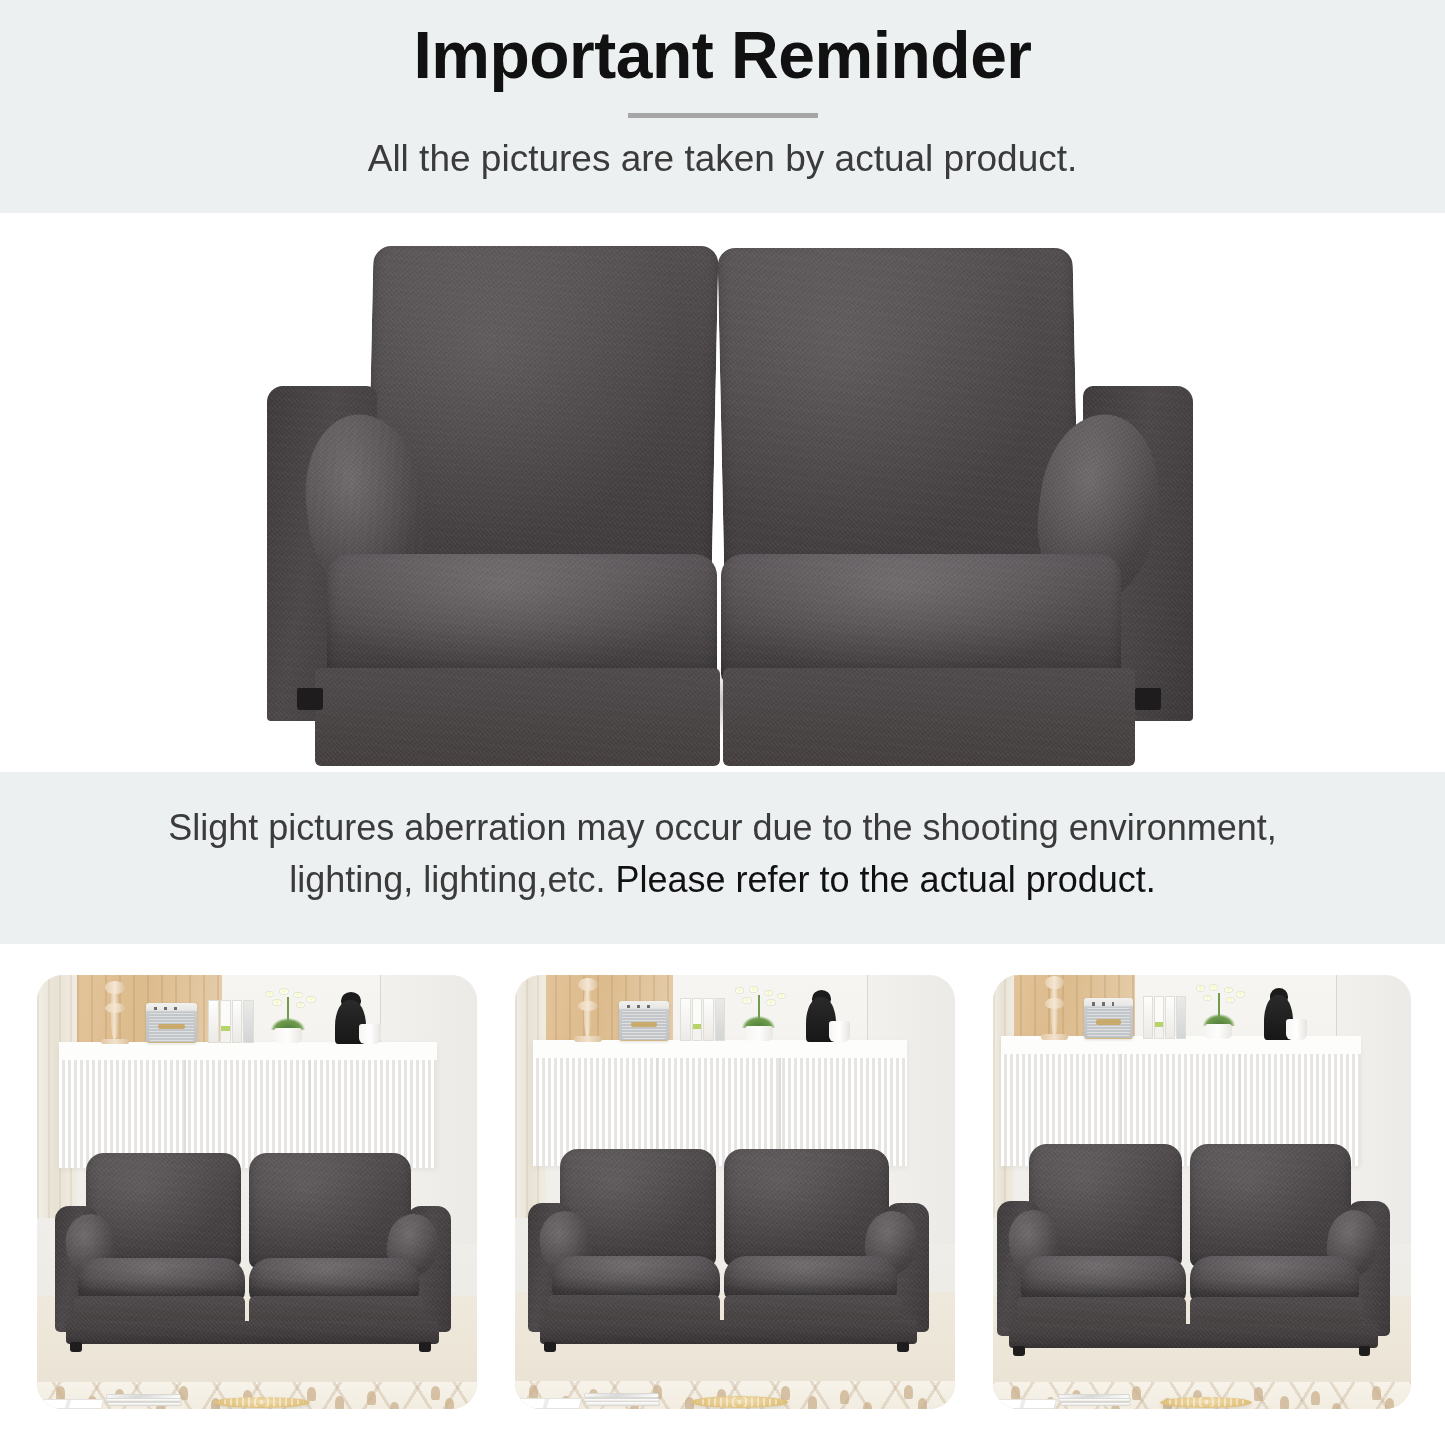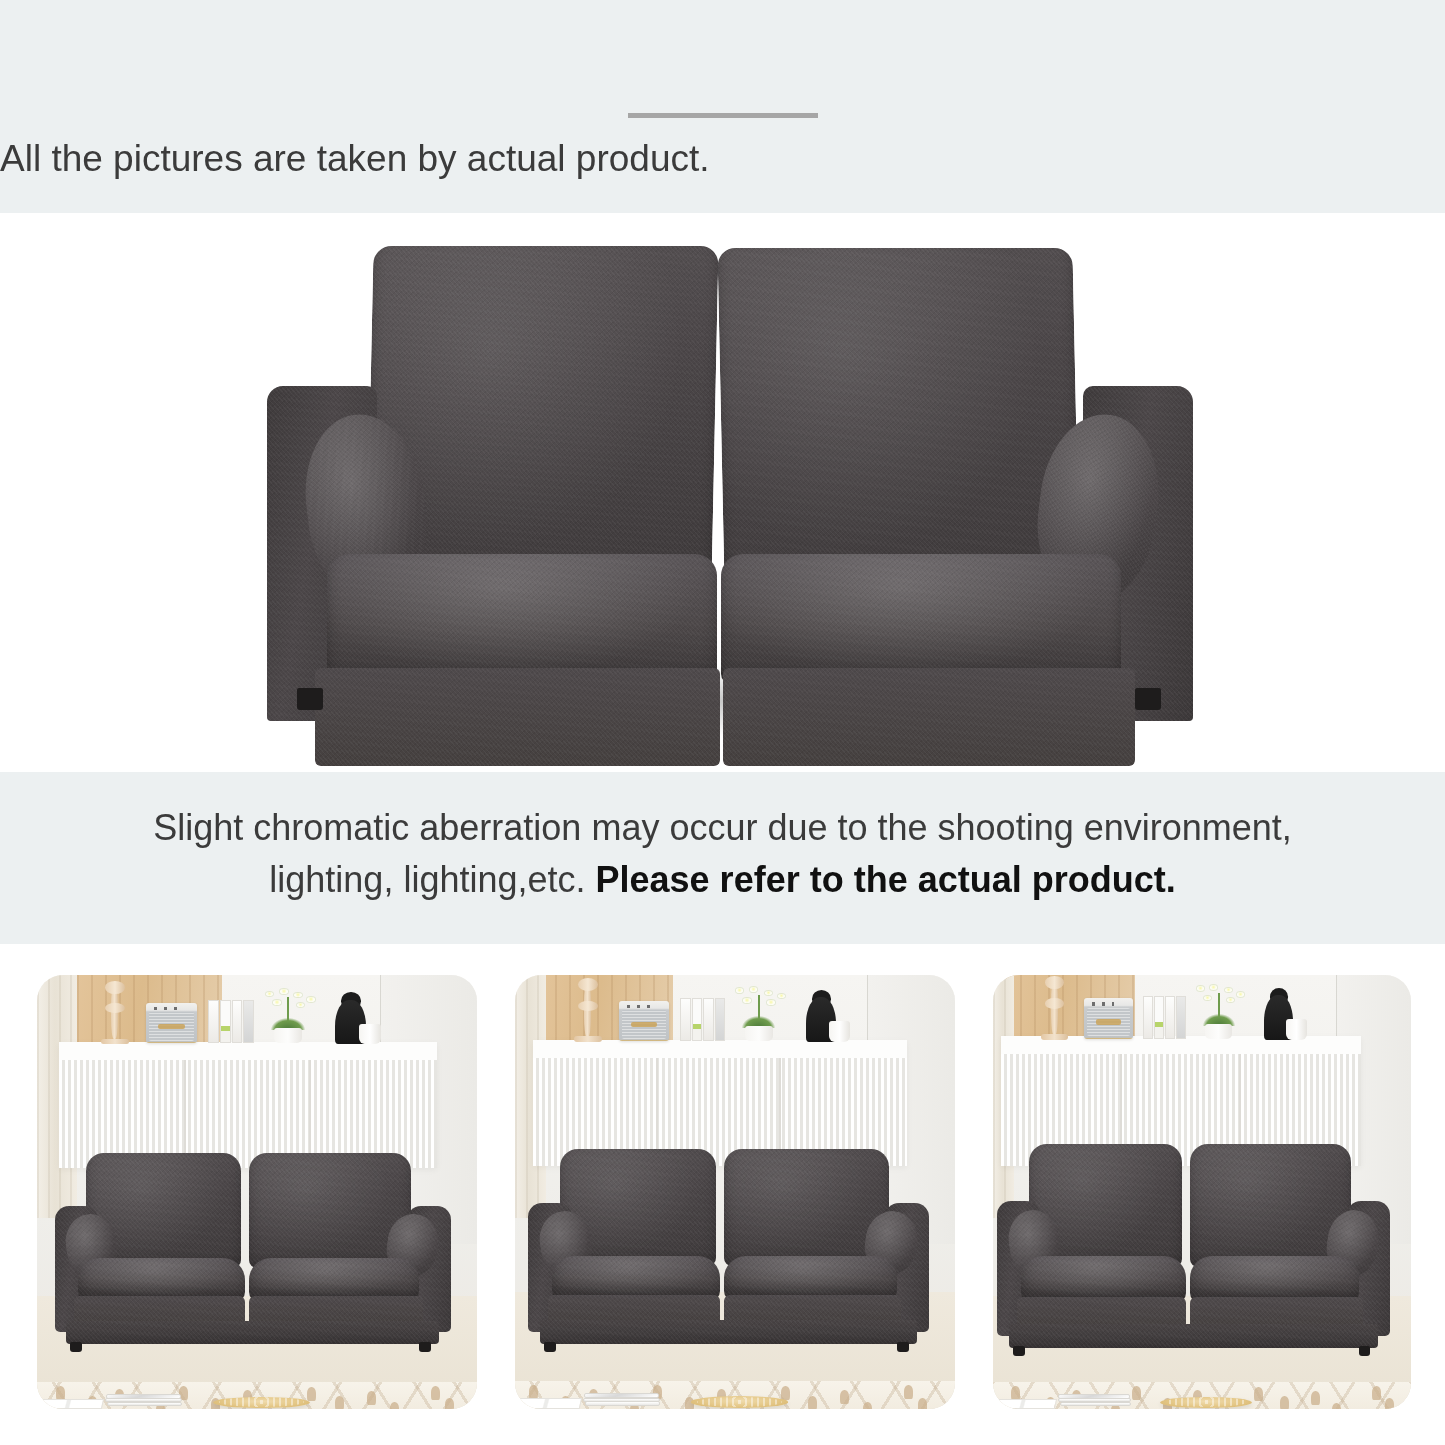--- a/index.html
+++ b/index.html
@@ -63,38 +63,39 @@
     top: 113px;
     width: 190px;
     height: 5px;
     margin-left: -95px;
     background: #a6a6a6;
   }
   .subtitle {
     position: absolute;
     left: 0; top: 135px;
     width: 1445px;
+    text-align: center;
     font-size: 37px;
     font-weight: 400;
     color: #3b3b3b;
     line-height: 1.3;
   }
 
   
   .note {
     position: absolute;
     left: 0; top: 802px;
     width: 1445px;
     text-align: center;
     font-size: 36px;
     color: #3b3b3b;
     line-height: 1.45;
     padding: 0 80px;
   }
-  .note .strong { font-weight: 700; color: #111111; }
+  .note .strong { font-weight: 400; color: #111111; }
 
   
   .hero {
     position: absolute;
     left: 255px; top: 236px;
     width: 950px; height: 490px;
   }
 
   
   .thumbs {
@@ -369,20 +370,21 @@
     background: radial-gradient(ellipse at 50% 50%, rgba(0,0,0,.22) 0%, rgba(0,0,0,0) 72%);
   }
 </style>
 </head>
 <body>
 
 <div class="page">
 
   <div class="band-top"></div>
 
+  <div class="title">Important Reminder</div>
   <div class="divider"></div>
   <div class="subtitle">All the pictures are taken by actual product.</div>
 
   <div class="band-mid"></div>
 
   <div class="hero">
     <div class="shadow-under" style="left:40px; top:430px; width:880px; height:70px;"></div>
 
     <div class="sofa" style="left:0; top:0; width:950px; height:490px;">
 
@@ -425,21 +427,21 @@
           <span class="noise"></span>
         </div>
 
       <div class="leg" style="left:42px; top:452px; width:26px; height:22px;"></div>
       <div class="leg" style="left:880px; top:452px; width:26px; height:22px;"></div>
     </div>
   </div>
 
   <div class="band-note"></div>
   <div class="note">
-    <div>Slight chromatic aberration may occur due to the shooting environment,</div>
+    <div>Slight pictures aberration may occur due to the shooting environment,</div>
     <div>
       <span>lighting, lighting,etc.</span>
       <span class="strong">Please refer to the actual product.</span>
     </div>
   </div>
 
   <div class="band-bottom"></div>
 
   <div class="thumbs">
 

